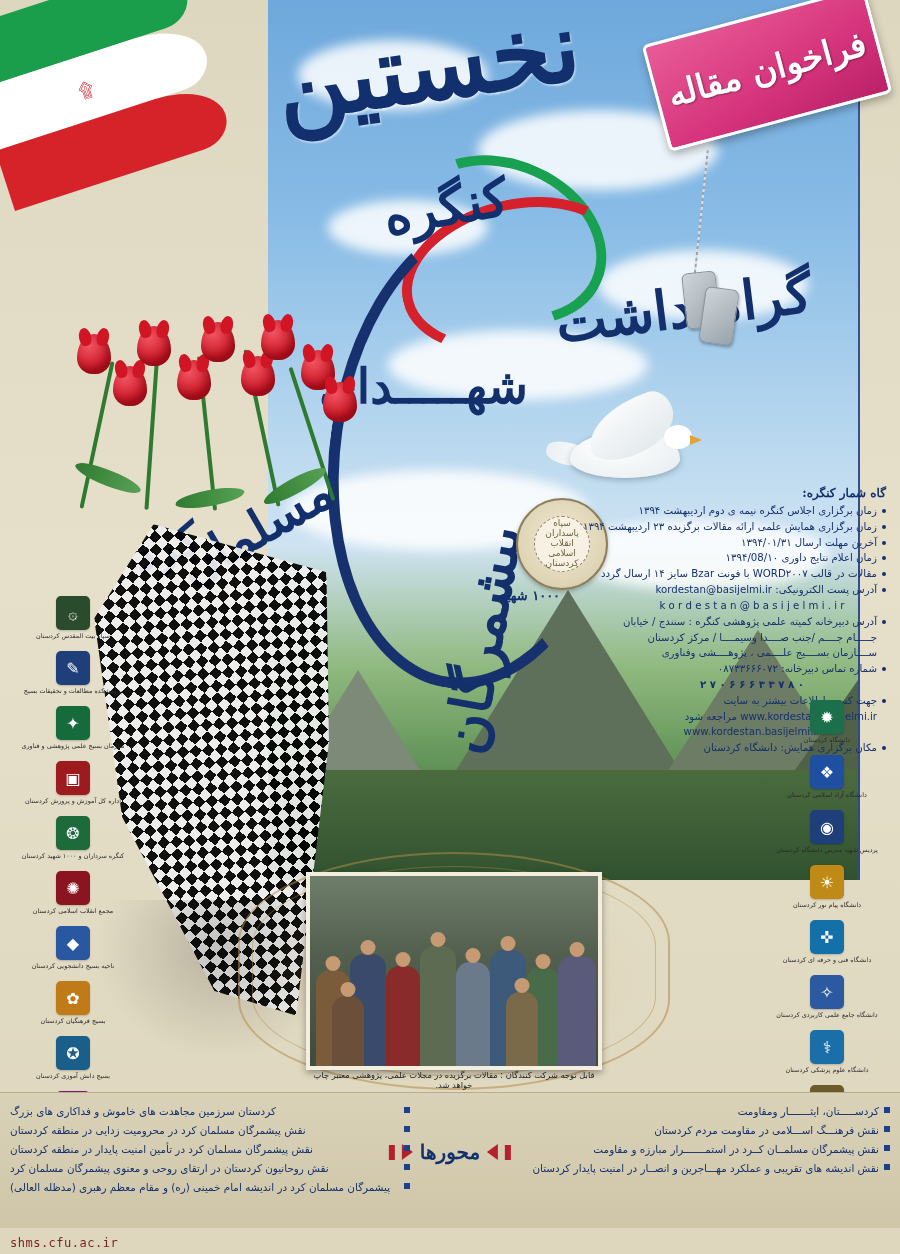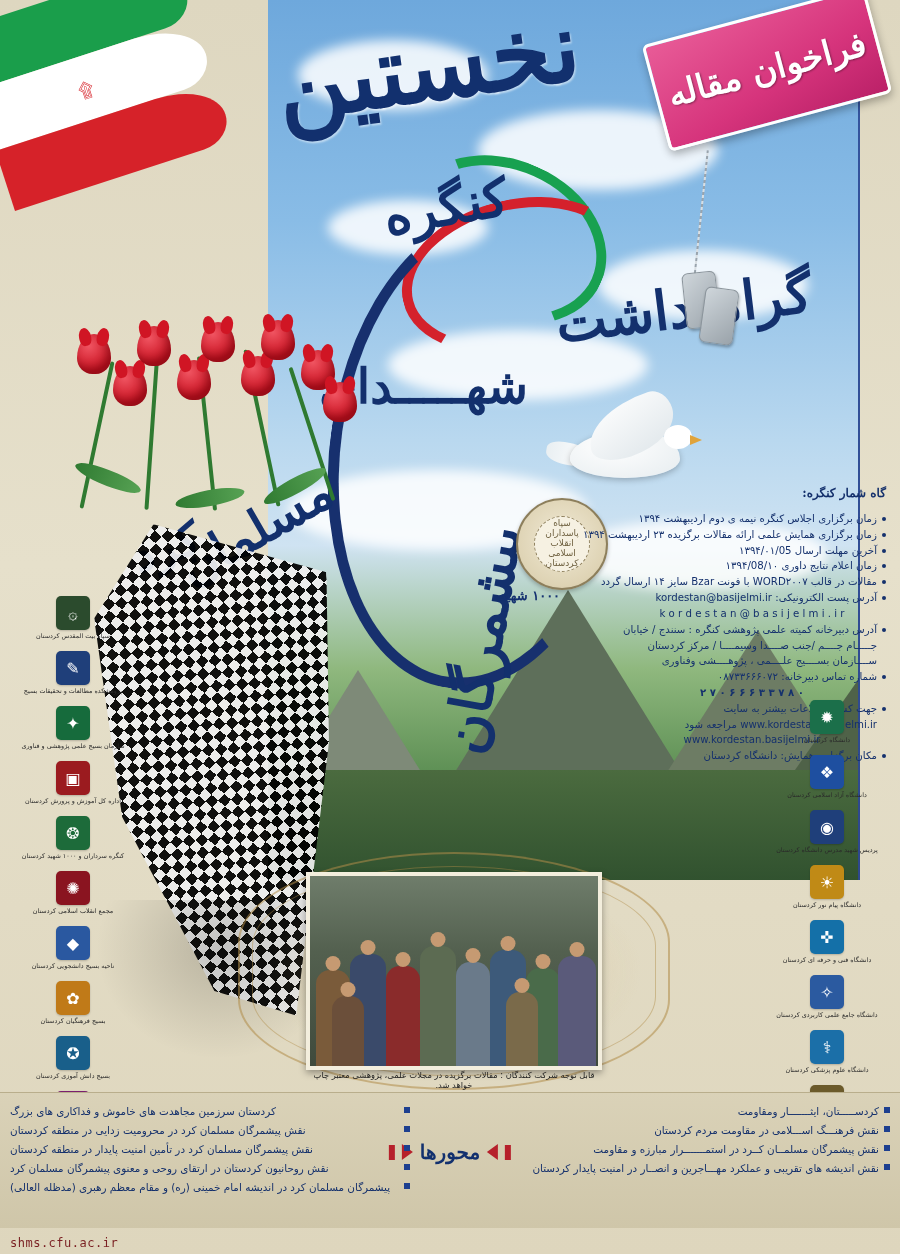--- a/index.html
+++ b/index.html
@@ -314,21 +314,21 @@
     position: absolute;
     right: 14px; top: 486px;
     width: 268px;
     text-align: right;
     direction: rtl;
     color: #14306c;
   }
   .info-title {
     font-family: "DejaVu Serif", "Liberation Serif", serif;
     font-size: 12px; font-weight: 700; color: #14306c;
-    margin-bottom: 11px;
+    margin-bottom: 3px;
   }
   .info-list { list-style: none; margin: 0; padding: 0; }
   .info-list li {
     position: relative;
     font-size: 10.2px;
     line-height: 1.55;
     padding-right: 9px;
     color: #15316d;
     white-space: nowrap;
   }
@@ -581,21 +581,21 @@
   </div>
 
   <div class="scarf"></div>
   <div class="scarf-shadow"></div>
 
   <div class="info-box">
     <div class="info-title">گاه شمار کنگره:</div>
     <ul class="info-list">
       <li>زمان برگزاری اجلاس کنگره نیمه ی دوم اردیبهشت ۱۳۹۴</li>
       <li>زمان برگزاری همایش علمی ارائه مقالات برگزیده ۲۳ اردیبهشت ۱۳۹۴</li>
-      <li>آخرین مهلت ارسال ۱۳۹۴/۰۱/05</li>
+      <li>آخرین مهلت ارسال ۱۳۹۴/۰۱/۳۱</li>
       <li>زمان اعلام نتایج داوری ۱۳۹۴/08/۱۰</li>
       <li>مقالات در قالب WORD۲۰۰۷ با فونت Bzar سایز ۱۴ ارسال گردد</li>
       <li>آدرس پست الکترونیکی: kordestan@basijelmi.ir</li>
       <li class="nobullet" style="text-align:center;">k o r d e s t a n @ b a s i j e l m i . i r</li>
       <li style="white-space:normal;">آدرس دبیرخانه کمیته علمی پژوهشی کنگره : سنندج / خیابان جـــــام جــــم /جنب صــــدا وسیمــــا / مرکز کردستان ســــازمان بســــیج علــــمی ، پژوهــــشی وفناوری</li>
       <li>شماره تماس دبیرخانه: ۰۸۷۳۳۶۶۶۰۷۲</li>
       <li class="nobullet" style="text-align:center; font-weight:700;">۰ ۸ ۷ ۳ ۳ ۶ ۶ ۶ ۰ ۷ ۲</li>
       <li style="white-space:normal;">جهت کسب اطلاعات بیشتر به سایت www.kordestan.basijelmi.ir مراجعه شود</li>
       <li class="nobullet" style="text-align:center;">www.kordestan.basijelmi.ir</li>
       <li>مکان برگزاری همایش: دانشگاه کردستان</li>

